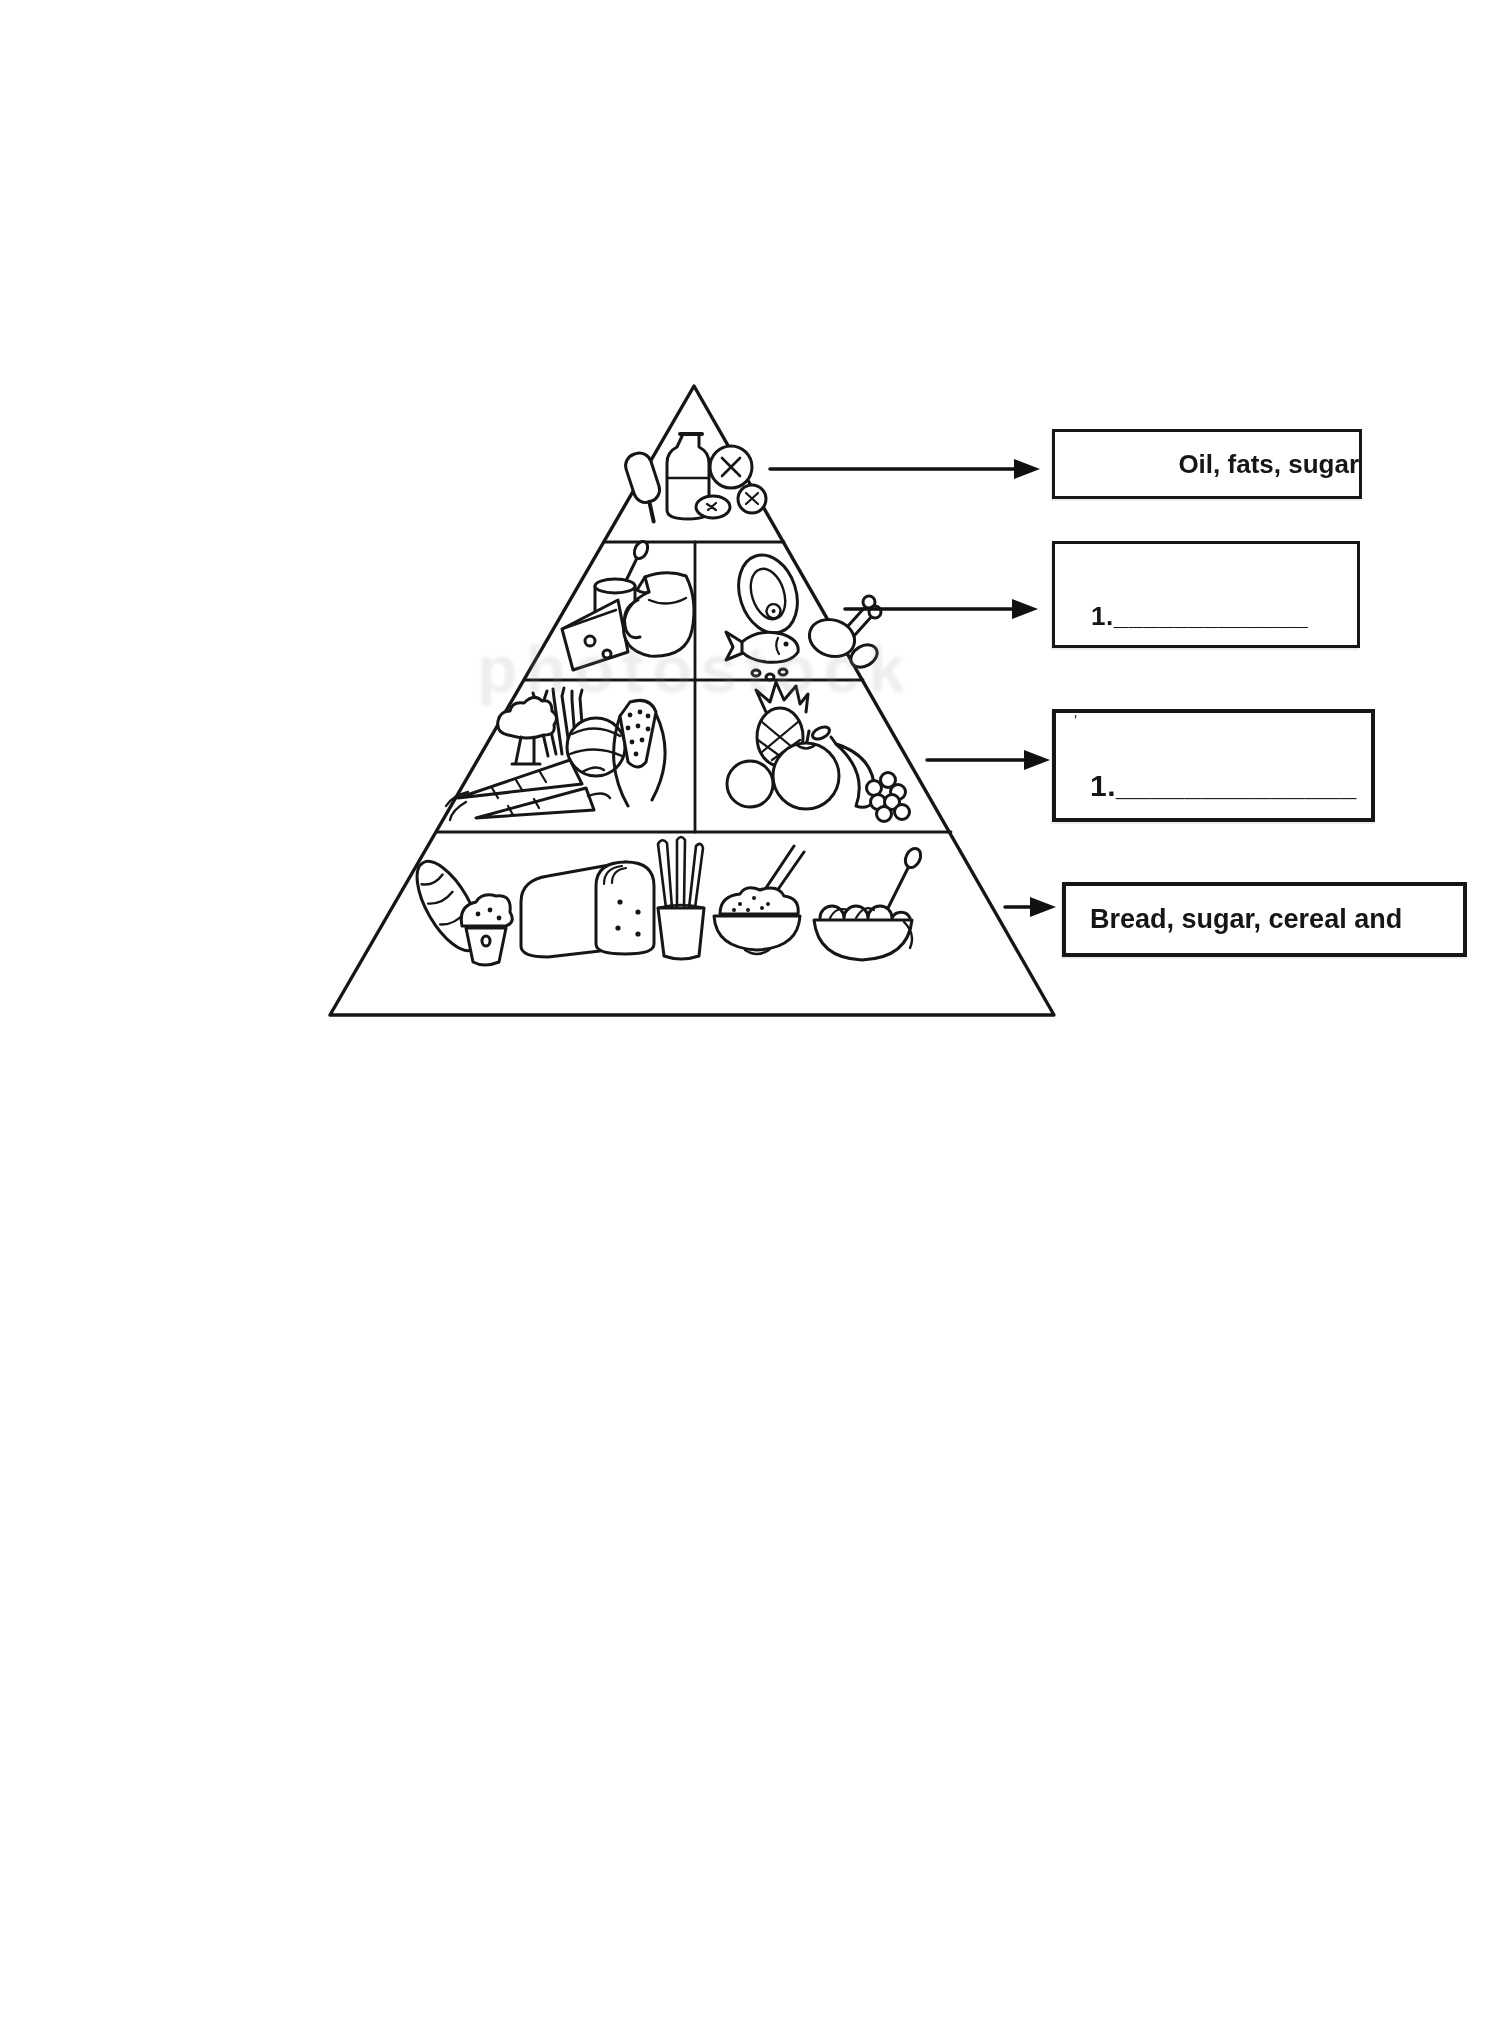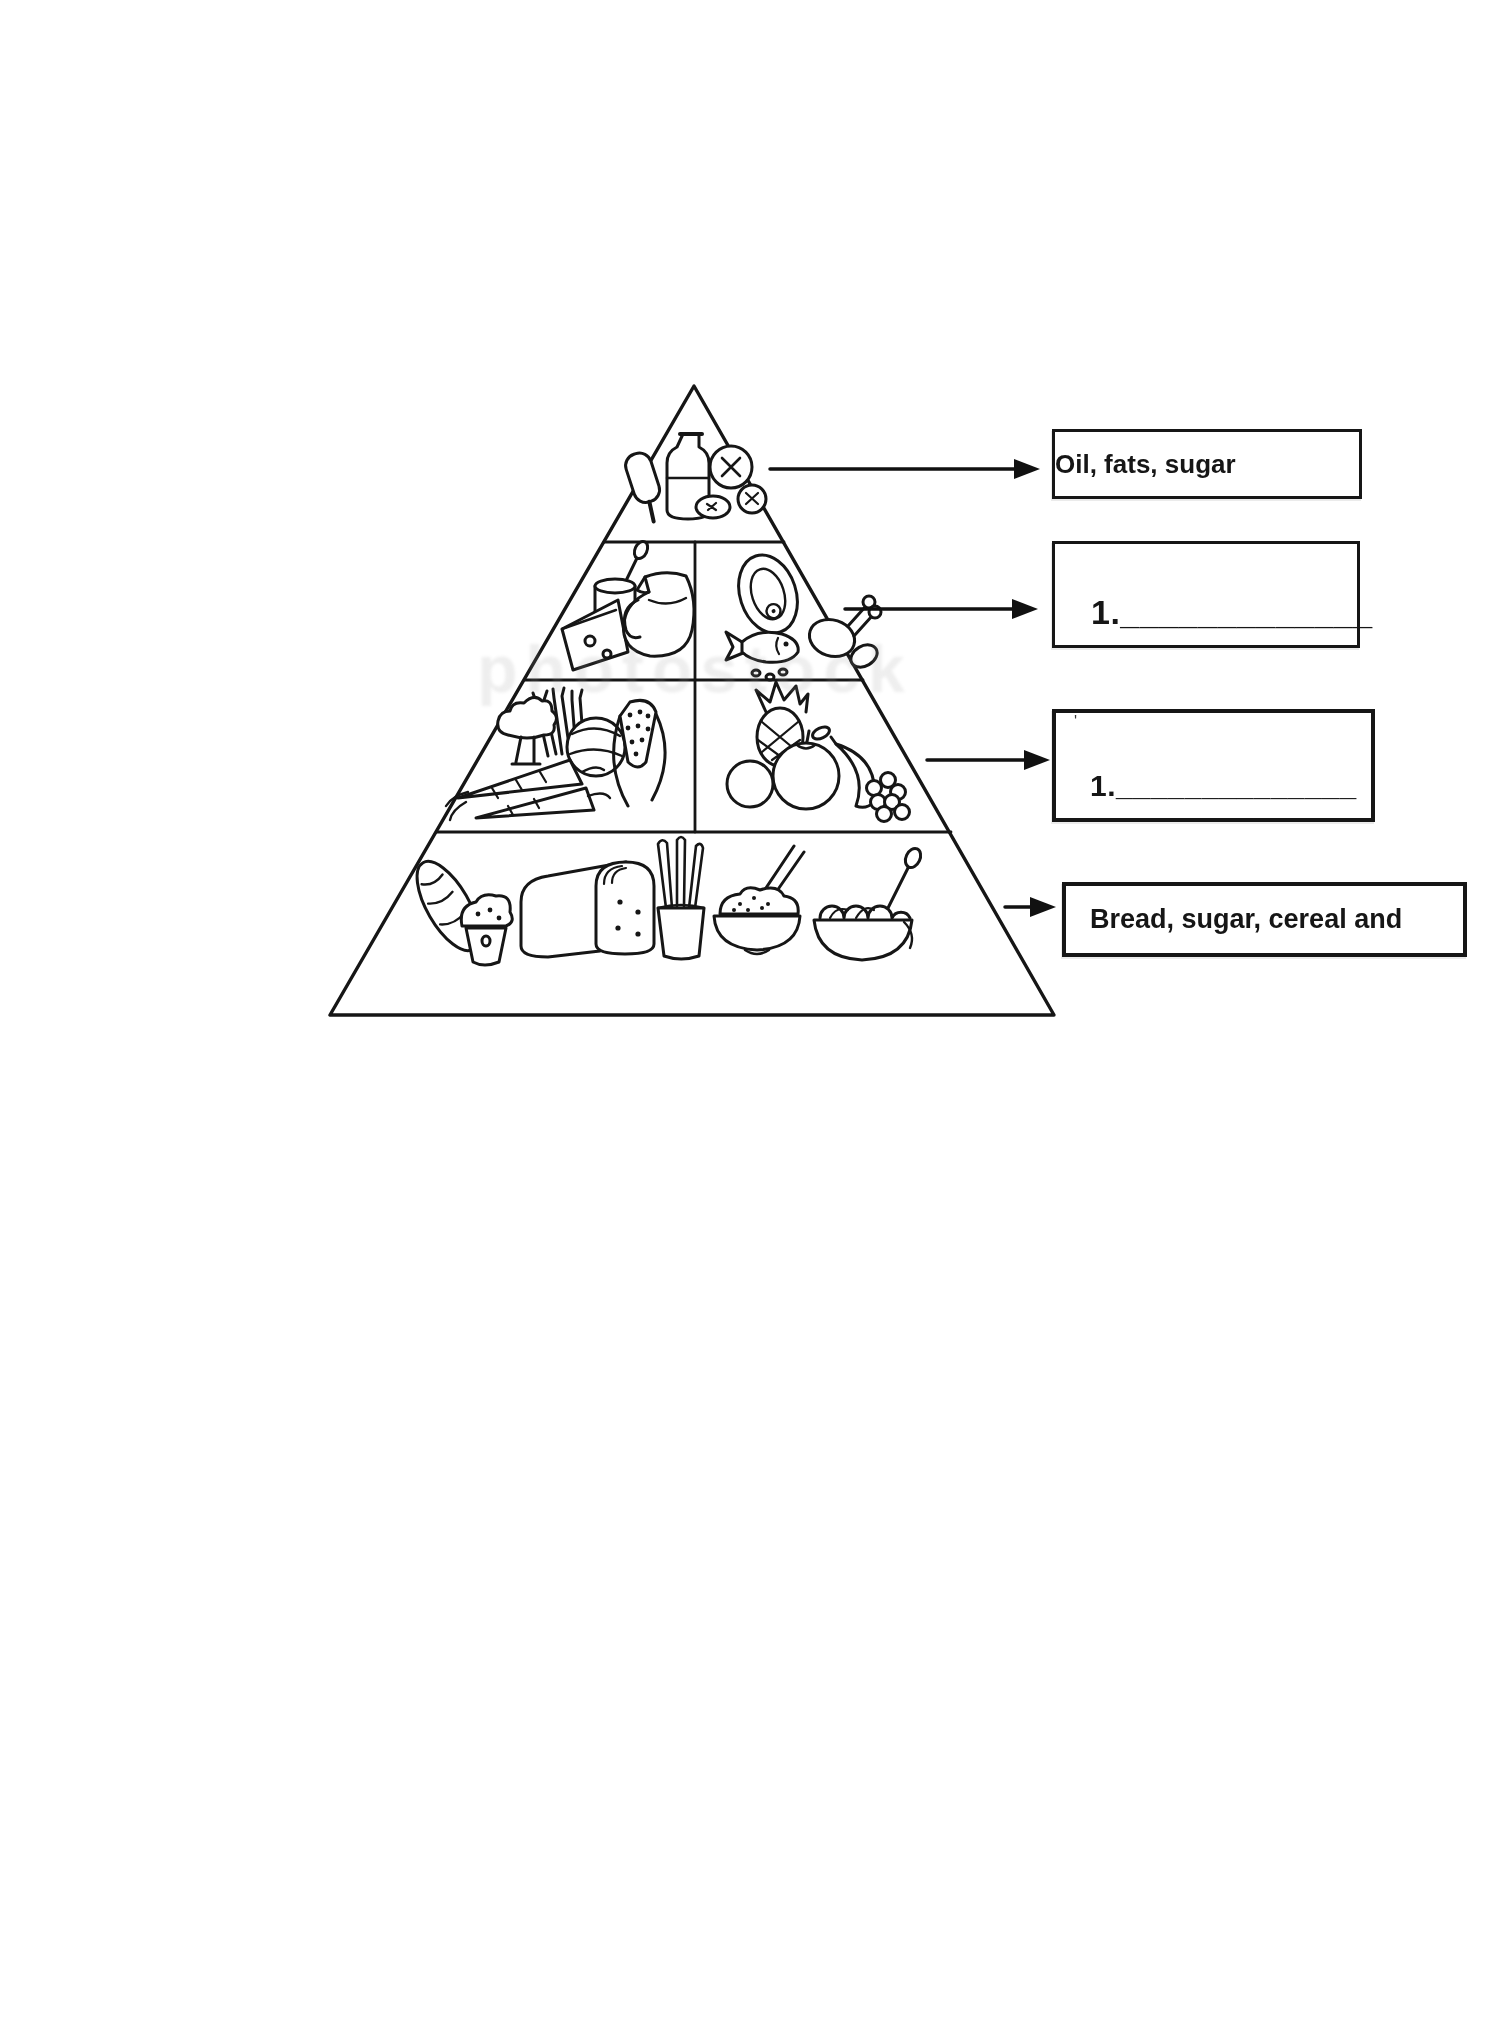--- a/index.html
+++ b/index.html
@@ -5,23 +5,23 @@
   html,body { margin:0; padding:0; background:#ffffff; }
   body { width:1505px; height:2034px; font-family:"Liberation Sans", sans-serif; }
   .page { position:relative; width:1505px; height:2034px; background:#ffffff; overflow:hidden; }
   svg.figure { position:absolute; left:0; top:0; }
   .label-box {
     position:absolute; box-sizing:border-box; background:#ffffff;
     border:3px solid #161616; color:#161616; font-weight:bold;
     display:flex; box-shadow:-1px 2px 0 rgba(0,0,0,0.08);
   }
   .box1 { left:1052px; top:429px; width:310px; height:70px;
-          align-items:center; justify-content:flex-start; font-size:26px; }
+          align-items:center; justify-content:flex-end; font-size:26px; }
   .box2 { left:1052px; top:541px; width:308px; height:107px;
-          align-items:flex-end; padding:0 0 13px 36px; font-size:34px; }
+          align-items:flex-end; padding:0 0 13px 36px; font-size:26px; }
   .box3 { left:1052px; top:709px; width:323px; height:113px; border-width:4px;
           align-items:flex-end; padding:0 0 15px 34px; font-size:30px; }
   .box4 { left:1062px; top:882px; width:405px; height:75px; border-width:4px;
           align-items:center; padding-left:24px; font-size:27px; }
   .blank-text { letter-spacing:0.5px; white-space:nowrap; }
   .stray-tick { position:absolute; left:18px; top:0px; font-size:16px; font-weight:normal; color:#3a3a3a; }
   .watermark { font-weight:bold; letter-spacing:8px; opacity:0.16; filter:blur(1.5px); }
 </style>
 </head>
 <body>

